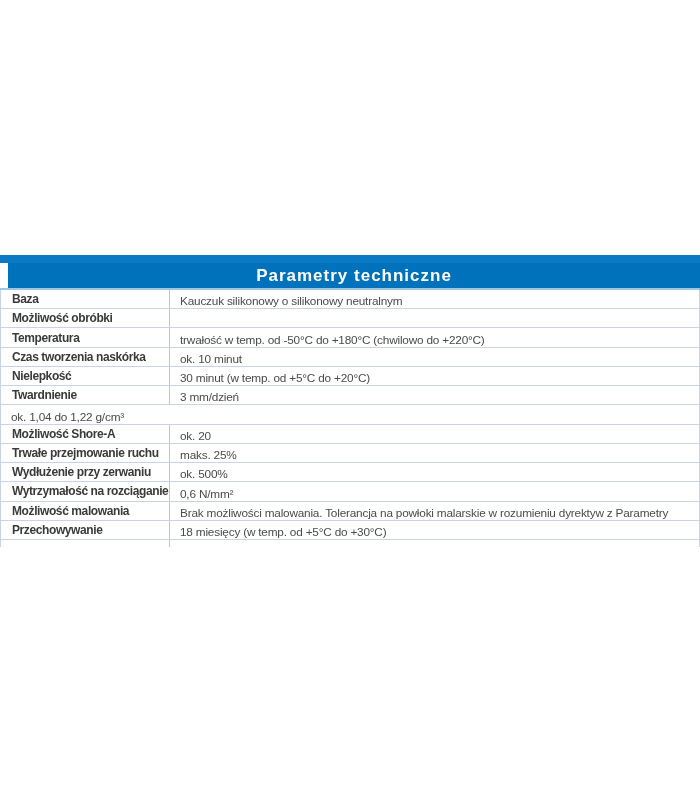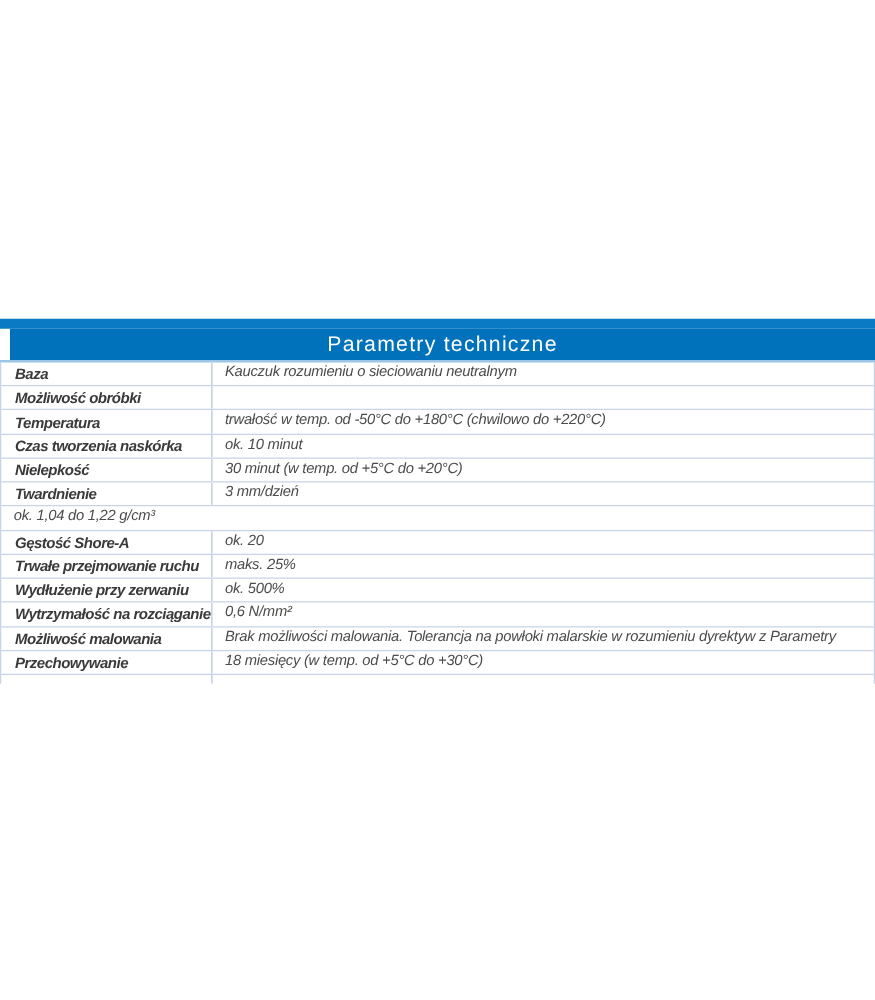--- a/index.html
+++ b/index.html
@@ -32,45 +32,44 @@
     margin-left: 8px;
     height: 25px;
     background: #0071bb;
     display: flex;
     align-items: center;
     justify-content: center;
   }
   .header-bar .title {
     color: #ffffff;
     font-size: 17px;
-    font-weight: normal;
+    font-weight: bold;
     letter-spacing: 1px;
     white-space: nowrap;
   }
   .bar-underline {
     width: 700px;
     height: 2px;
     background: #9cc6e6;
   }
   .rows {
     display: flex;
     flex-direction: column;
     height: 250px;
     border-left: 1px solid #c8d4e6;
     border-right: 1px solid #c8d4e6;
     box-sizing: border-box;
   }
   .row {
     flex: 1 1 0;
     display: flex;
-    align-items: flex-start;
+    align-items: flex-end;
     border-bottom: 1px solid #c8d4e6;
     box-sizing: border-box;
     overflow: hidden;
-    font-style: italic;
   }
   .cell-label {
     width: 169px;
     flex: 0 0 169px;
     box-sizing: border-box;
     padding-left: 11px;
     padding-right: 4px;
     border-right: 1px solid #b7c6de;
     align-self: stretch;
     display: flex;
@@ -114,21 +113,21 @@
 
     <div class="header-strip"></div>
     <div class="header-bar">
       <span class="title">Parametry techniczne</span>
     </div>
     <div class="bar-underline"></div>
 
     <div class="rows">
       <div class="row">
         <div class="cell-label">Baza</div>
-        <div class="cell-value">Kauczuk rozumieniu o sieciowaniu neutralnym</div>
+        <div class="cell-value">Kauczuk silikonowy o silikonowy neutralnym</div>
       </div>
       <div class="row">
         <div class="cell-label">Możliwość obróbki</div>
       </div>
       <div class="row">
         <div class="cell-label">Temperatura</div>
         <div class="cell-value">trwałość w temp. od -50°C do +180°C (chwilowo do +220°C)</div>
       </div>
       <div class="row">
         <div class="cell-label">Czas tworzenia naskórka</div>
@@ -139,21 +138,21 @@
         <div class="cell-value">30 minut (w temp. od +5°C do +20°C)</div>
       </div>
       <div class="row">
         <div class="cell-label">Twardnienie</div>
         <div class="cell-value">3 mm/dzień</div>
       </div>
       <div class="row">
         <div class="cell-value">ok. 1,04 do 1,22 g/cm³</div>
       </div>
       <div class="row">
-        <div class="cell-label">Gęstość Shore-A</div>
+        <div class="cell-label">Możliwość Shore-A</div>
         <div class="cell-value">ok. 20</div>
       </div>
       <div class="row">
         <div class="cell-label">Trwałe przejmowanie ruchu</div>
         <div class="cell-value">maks. 25%</div>
       </div>
       <div class="row">
         <div class="cell-label">Wydłużenie przy zerwaniu</div>
         <div class="cell-value">ok. 500%</div>
       </div>

